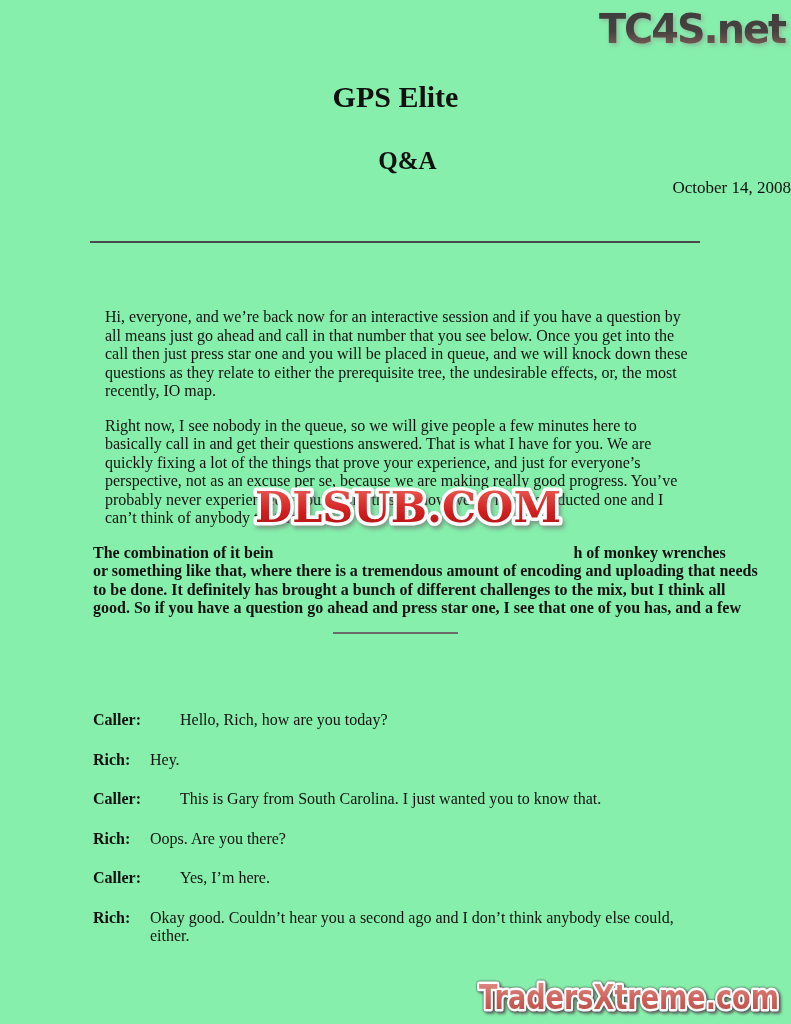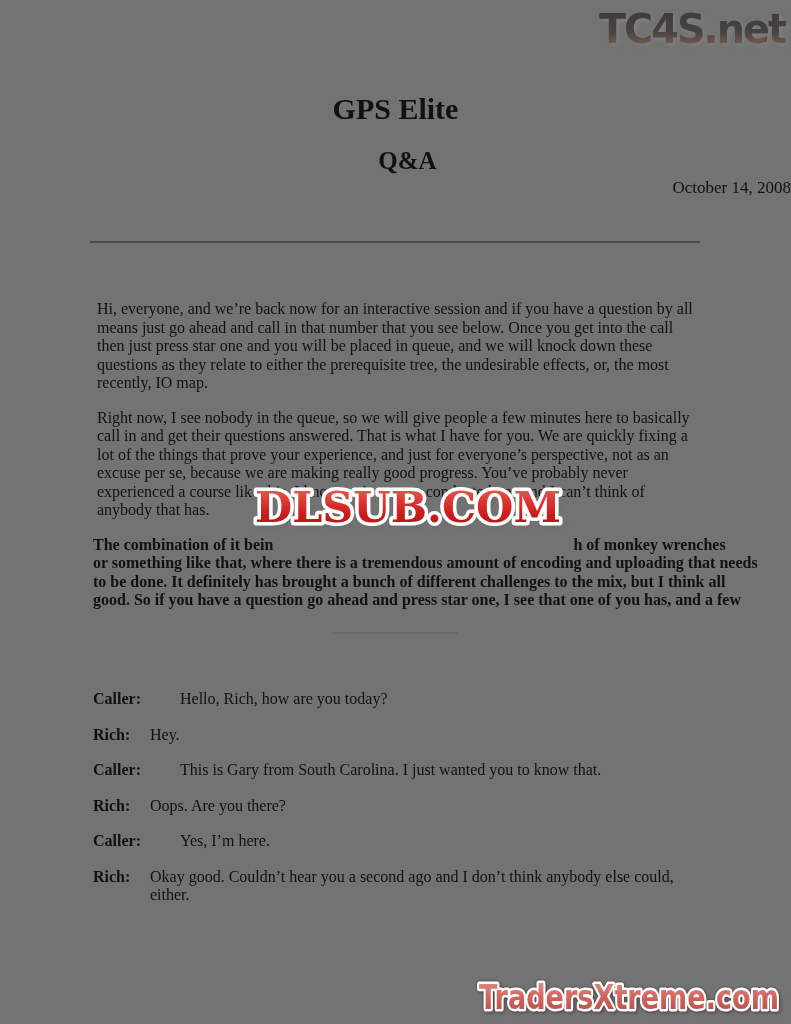--- a/index.html
+++ b/index.html
@@ -1,35 +1,35 @@
 <!DOCTYPE html>
 <html><head>
 <meta charset="utf-8">
 <style>
   html,body { margin:0; padding:0; background:#e8e8e8; }
   .page {
     position:relative;
     width:791px; height:1024px;
     margin:0 auto;
-    background:#737373;
+    background:#86efac;
     font-family:"Liberation Serif", serif;
     color:#111;
     overflow:hidden;
   }
 
   
   .logo-top { position:absolute; top:2px; left:596px; width:192px; height:50px; }
   .logo-top text {
     font-family:"DejaVu Sans", sans-serif;
     font-weight:bold;
     font-size:40px;
     letter-spacing:-2px;
   }
   .doc-title {
-    position:absolute; top:92px; left:0; width:100%;
+    position:absolute; top:80px; left:0; width:100%;
     font-size:30px; font-weight:bold; margin:0; text-align:center;
   }
   .doc-subtitle {
     position:absolute; top:135px; left:0; width:100%;
     font-size:25px; font-weight:bold; margin:12px; text-align:center;
   }
   .doc-date {
     position:absolute; top:178px; left:0; width:100%;
     font-size:17px; margin:0; text-align:right;
   }
@@ -42,21 +42,21 @@
   .section-divider {
     position:absolute; top:632px; left:333px; width:125px; height:1.5px;
     background:#6a6a6a;
   }
 
   
   .body-text {
     position:absolute; top:296px; left:93px; width:614px;
     font-size:16px; line-height:18.5px;
   }
-  .body-text p { margin:4px;font-family:Liberation Serif, serif; }
+  .body-text p { margin:12px;font-family:Liberation Serif, serif; }
   .body-text p + * { margin-top:16px; }
   .p3 { margin-top:14px;font-weight:bold; }
   .p3-line { white-space:nowrap; }
   .p3-gap { display:inline-block; }
   .gap1 { width:300px; }
   .gap2 { width:295px; }
 
   
   .watermark {
     position:absolute; top:481px; left:243px; width:330px; height:54px;
@@ -68,21 +68,21 @@
     font-size:42px;
     paint-order:stroke;
     stroke:#ffffff; stroke-width:7px; stroke-linejoin:round;
   }
 
   
   .dialogue {
     position:absolute; top:690px; left:93px; width:614px;
     font-size:16px; line-height:18.5px;
   }
-  .dialogue-row { display:flex; margin-bottom:17px; }
+  .dialogue-row { display:flex; margin-bottom:17px;margin-top:21px; }
   .speaker { font-weight:bold; flex:0 0 auto; }
   .speaker.wide   { width:87px; }
   .speaker.narrow { width:57px; }
   .speech { flex:1 1 auto; }
 
   
   .logo-bottom {
     position:absolute; top:974px; left:472px; width:314px; height:46px;
     filter: drop-shadow(0 0 1px #3a3a3a) drop-shadow(2px 2px 1px rgba(90,90,90,0.8));
   }

